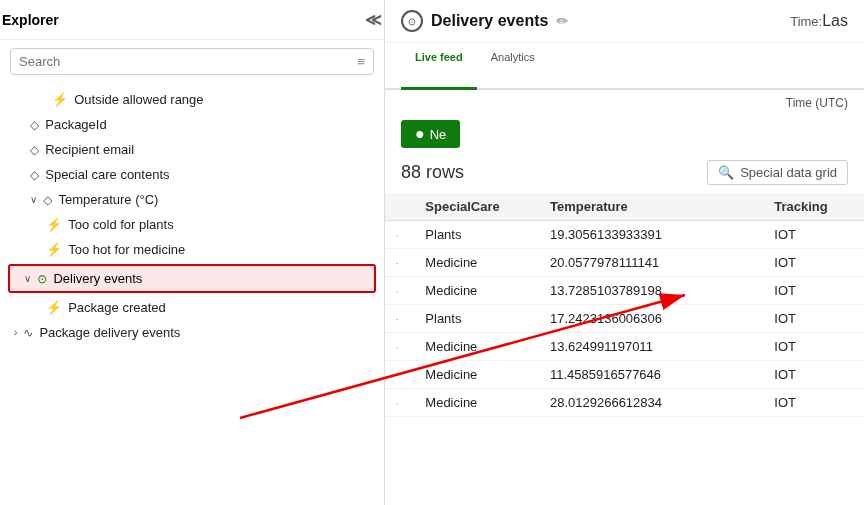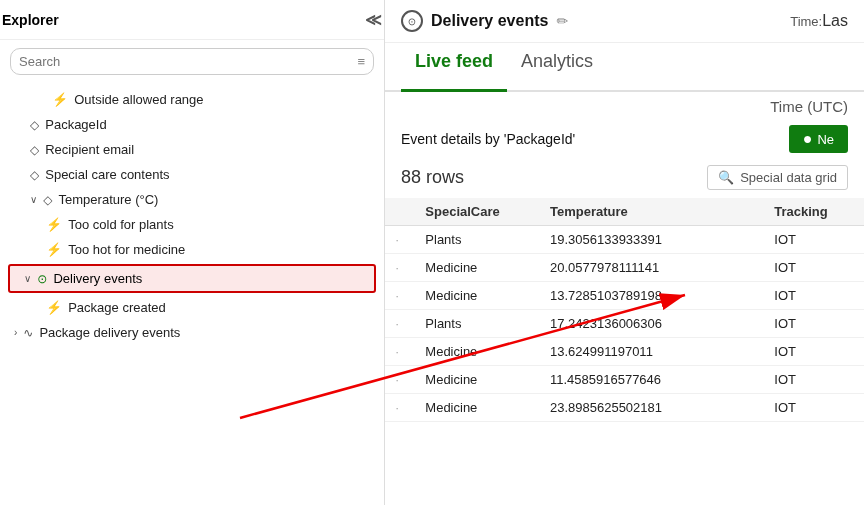--- a/index.html
+++ b/index.html
@@ -27,21 +27,21 @@
     .collapse-icon {
       color: #555;
       font-size: 16px;
       cursor: pointer;
     }
     .search-bar {
       display: flex;
       align-items: center;
       margin: 8px 10px;
       border: 1px solid #ccc;
-      border-radius: 10px;
+      border-radius: 4px;
       padding: 5px 8px;
       background: #fff;
     }
     .search-bar input {
       border: none;
       outline: none;
       flex: 1;
       font-size: 13px;
       color: #555;
     }
@@ -112,43 +112,43 @@
     .time-value { font-size: 16px; color: #333; font-weight: 500; }
 
     .tabs-bar {
       display: flex;
       align-items: flex-end;
       border-bottom: 2px solid #e0e0e0;
       padding: 0 16px;
       gap: 0;
     }
     .tab {
-      padding: 8px 14px 17px 14px;
+      padding: 8px 14px 24px 14px;
       cursor: pointer;
-      font-size: 18px;
+      font-size: 11px;
       color: #555;
       border-bottom: 3px solid transparent;
       margin-bottom: -2px;
     }
     .tab.active {
       color: #107c10;
       border-bottom: 3px solid #107c10;
       font-weight: 600;
     }
 
     .content-area {
       flex: 1;
       overflow: hidden;
       display: flex;
       flex-direction: column;
     }
     .time-utc-label {
       text-align: right;
       padding: 6px 16px 2px 16px;
-      font-size: 15px;
+      font-size: 12px;
       color: #555;
     }
 
     .event-details-bar {
       display: flex;
       align-items: center;
       justify-content: space-between;
       padding: 8px 16px;
     }
     .event-details-title {
@@ -310,21 +310,20 @@
 
   <div class="tabs-bar">
     <div class="tab active">Live feed</div>
     <div class="tab">Analytics</div>
   </div>
 
   <div class="content-area">
     <div class="time-utc-label">Time (UTC)</div>
 
     <div class="event-details-bar">
-      <span class="event-details-title">Event details by 'PackageId'</span>
       <button class="new-button">
         <span style="color:#fff; font-size:16px;">●</span>
         <span>Ne</span>
       </button>
     </div>
 
     <div class="rows-bar">
       <span class="rows-count">88 rows</span>
       <div class="filter-bar">
         <span>🔍</span>
@@ -375,21 +374,21 @@
     </tr>
             <tr>
       <td style="color:#aaa;">·</td>
       <td>Medicine</td>
       <td>11.4585916577646</td>
       <td>IOT</td>
     </tr>
             <tr>
       <td style="color:#aaa;">·</td>
       <td>Medicine</td>
-      <td>23.8985625502181</td>
+      <td>28.0129266612834</td>
       <td>IOT</td>
     </tr>
           </tbody>
       </table>
     </div>
   </div>
 </div>
 
 <svg class="arrow-container" xmlns="http://www.w3.org/2000/svg">
   <defs>

